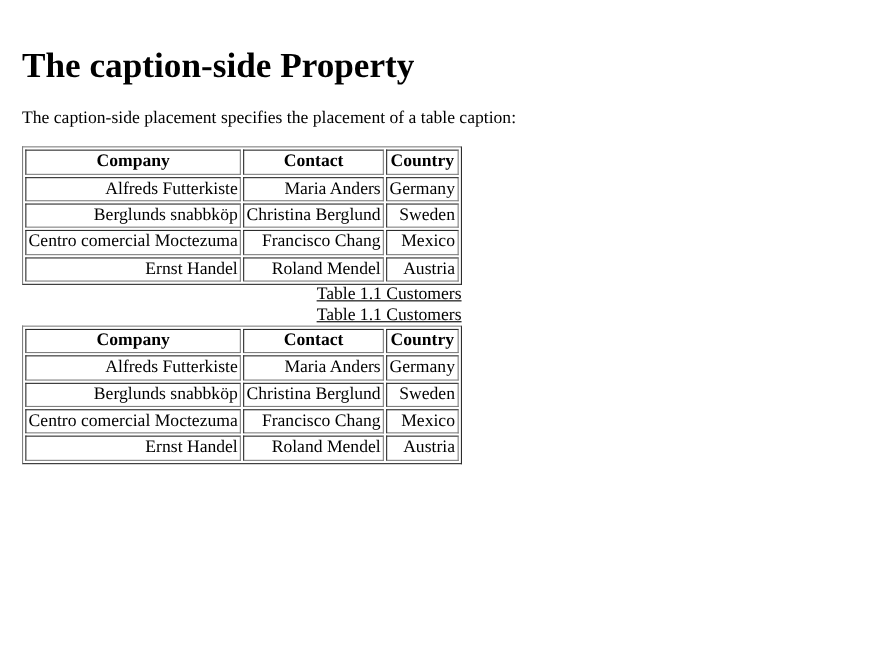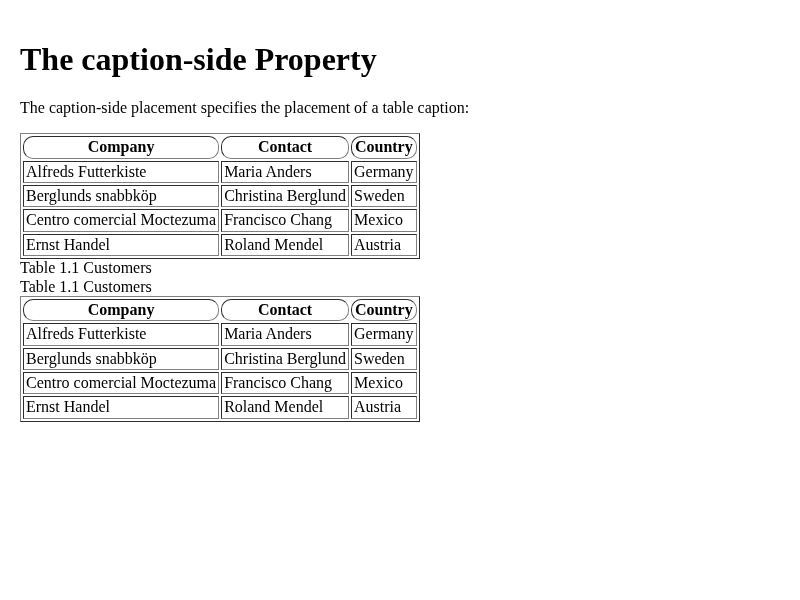--- a/index.html
+++ b/index.html
@@ -50,31 +50,31 @@
   table.customers th {
     border: 1px solid #808080;
     border-style: inset;
     padding: 1px 2px;
     vertical-align: top;
     white-space: nowrap;
   }
   table.customers th {
     text-align: center;
     font-weight: bold;
-    border-radius: 10px;
   }
   table.customers td {
-    text-align: left;
+    text-align: right;
     font-weight: normal;
   }
   caption.table-caption {
-    text-align: left;
+    text-align: right;
     font-size: 16px;
     line-height: 1.15;
     padding: 0;
+    text-decoration: underline;
   }
   caption.caption-bottom {
     caption-side: bottom;
   }
   caption.caption-top {
     caption-side: top;
   }
   .table-block {
     margin-bottom: 0;
   }

